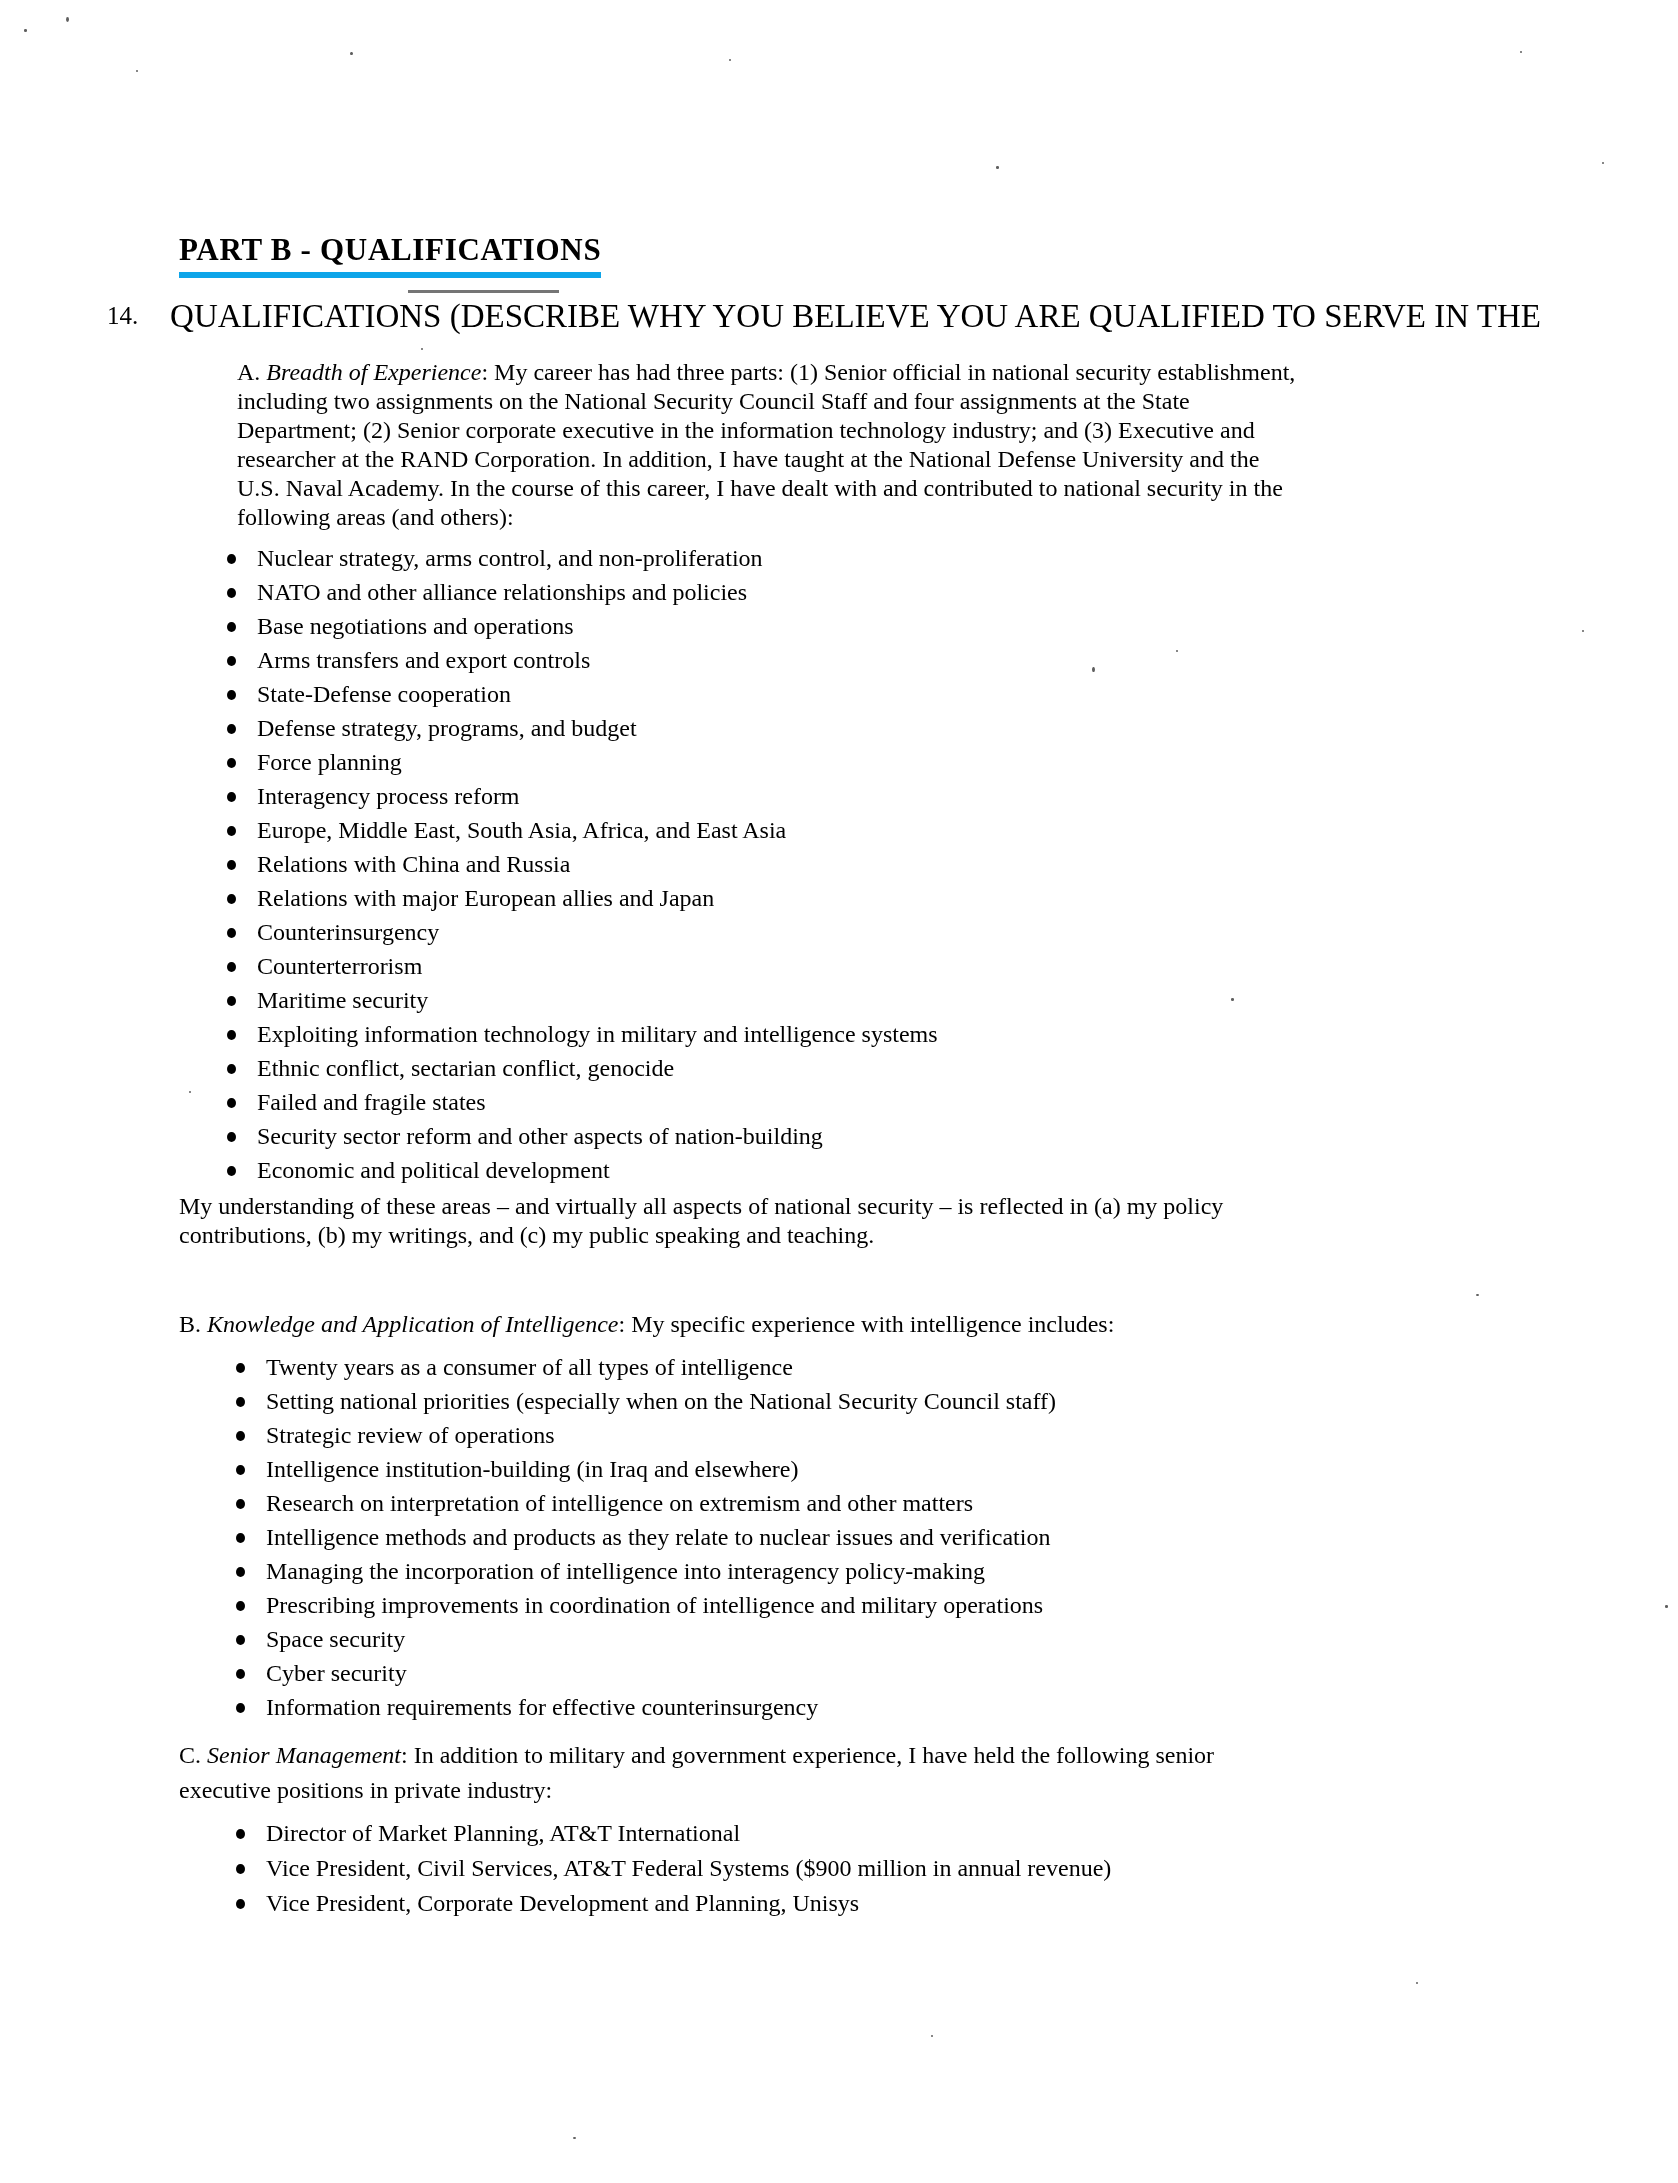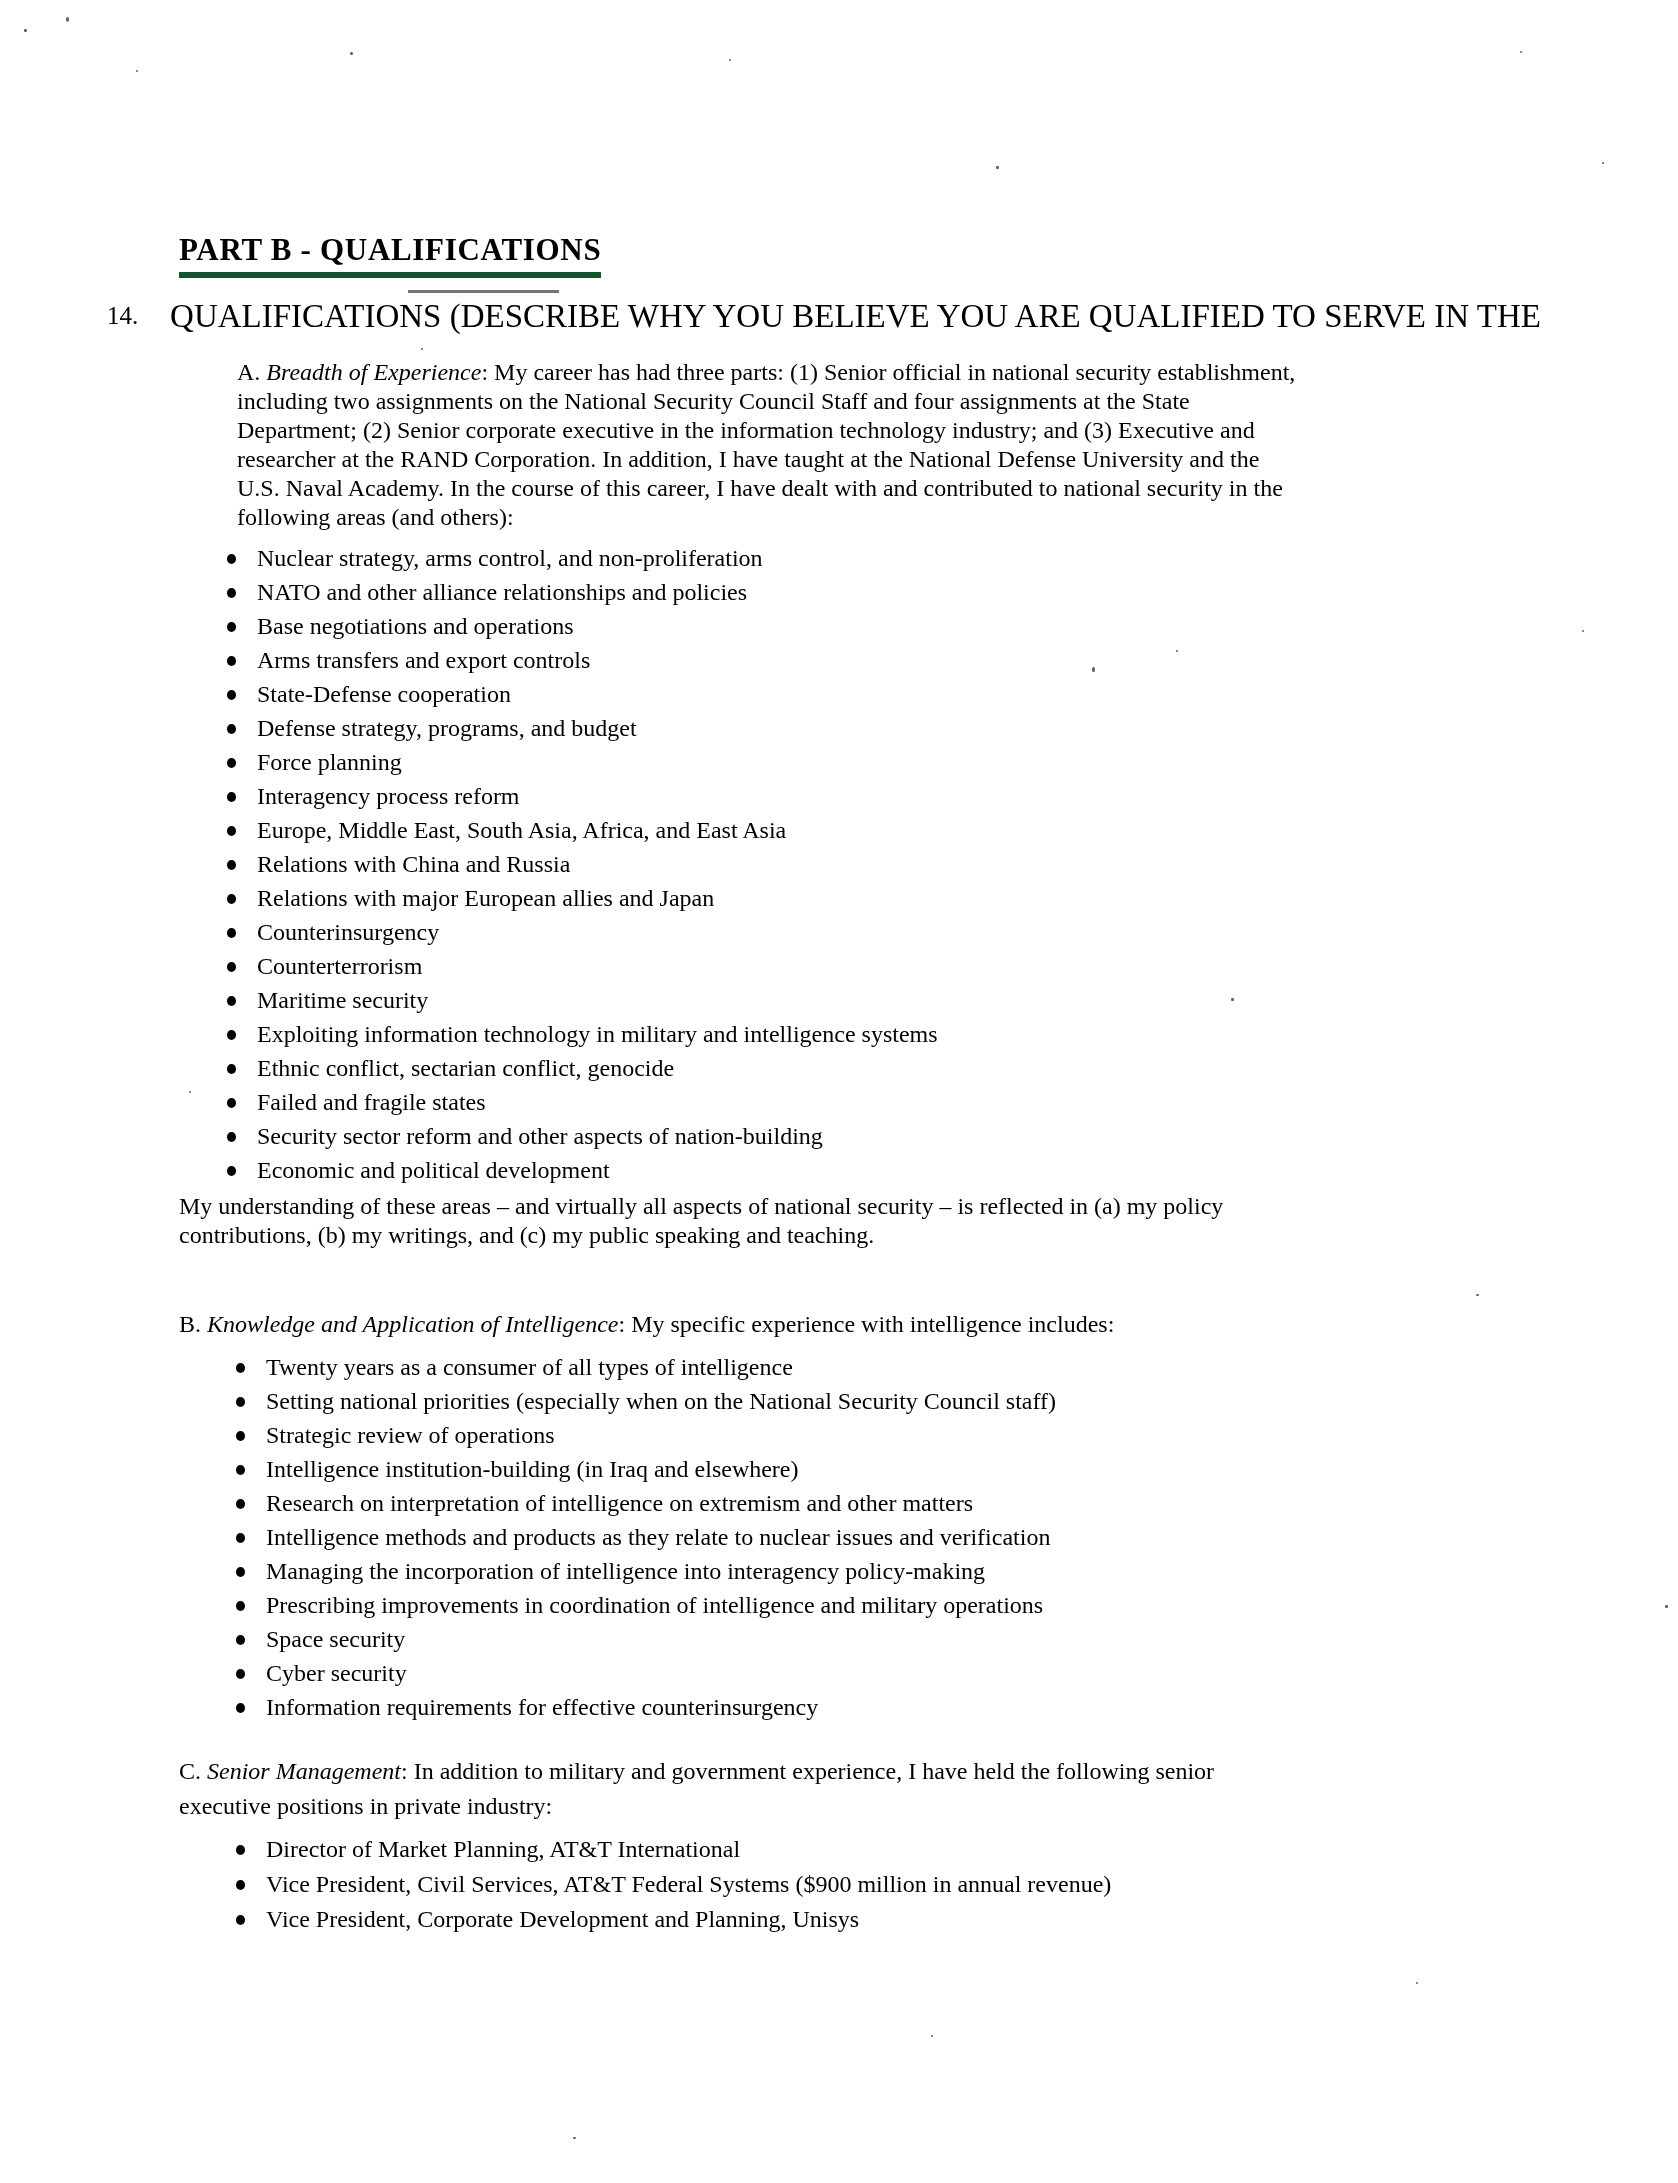--- a/index.html
+++ b/index.html
@@ -12,21 +12,21 @@
     overflow: hidden;
   }
   .page { position: absolute; inset: 0; }
   .content { position: absolute; left: 179px; top: 232px; width: 1290px; }
 
   .doc-title {
     display: inline-block;
     font-size: 31px; font-weight: bold;
     letter-spacing: 0.7px;
     padding-bottom: 4px;
-    border-bottom: 6px solid #14532d;
+    border-bottom: 6px solid #0ea5e9;
     white-space: nowrap;
   }
   .underline-artifact {
     position: absolute; left: 408px; top: 290px;
     width: 151px; height: 2.6px; background: #3a3a3a; opacity: .7;
   }
 
   .item-block { display: flex; margin-top: 20px; justify-content: center; }
   .item-number { flex: 0 0 63px; font-size: 25px; line-height: 36px; }
   .item-question { font-size: 33px; line-height: 36px; }
@@ -43,21 +43,21 @@
     background: #000; border-radius: 50%;
   }
   .bullet-list.list-bc { margin-top: 8px; }
   .bullet-list.list-bc li { padding-left: 87px; }
   .bullet-list.list-bc .dot { left: 57px; }
   .bullet-list.list-c { margin-top: 8px; }
   .bullet-list.list-c li { line-height: 35px; }
 
   .section-heading { font-size: 24px; line-height: 35px; }
   .heading-b { margin-top: 57px; }
-  .heading-c { margin-top: 30px; }
+  .heading-c { margin-top: 14px; }
   .ital { font-style: italic; }
 
   .speck { position: absolute; background: #2a2a2a; border-radius: 50%; opacity: .75; }
 </style>
 </head>
 <body>
 
 <div class="page">
 
   <div class="content">

